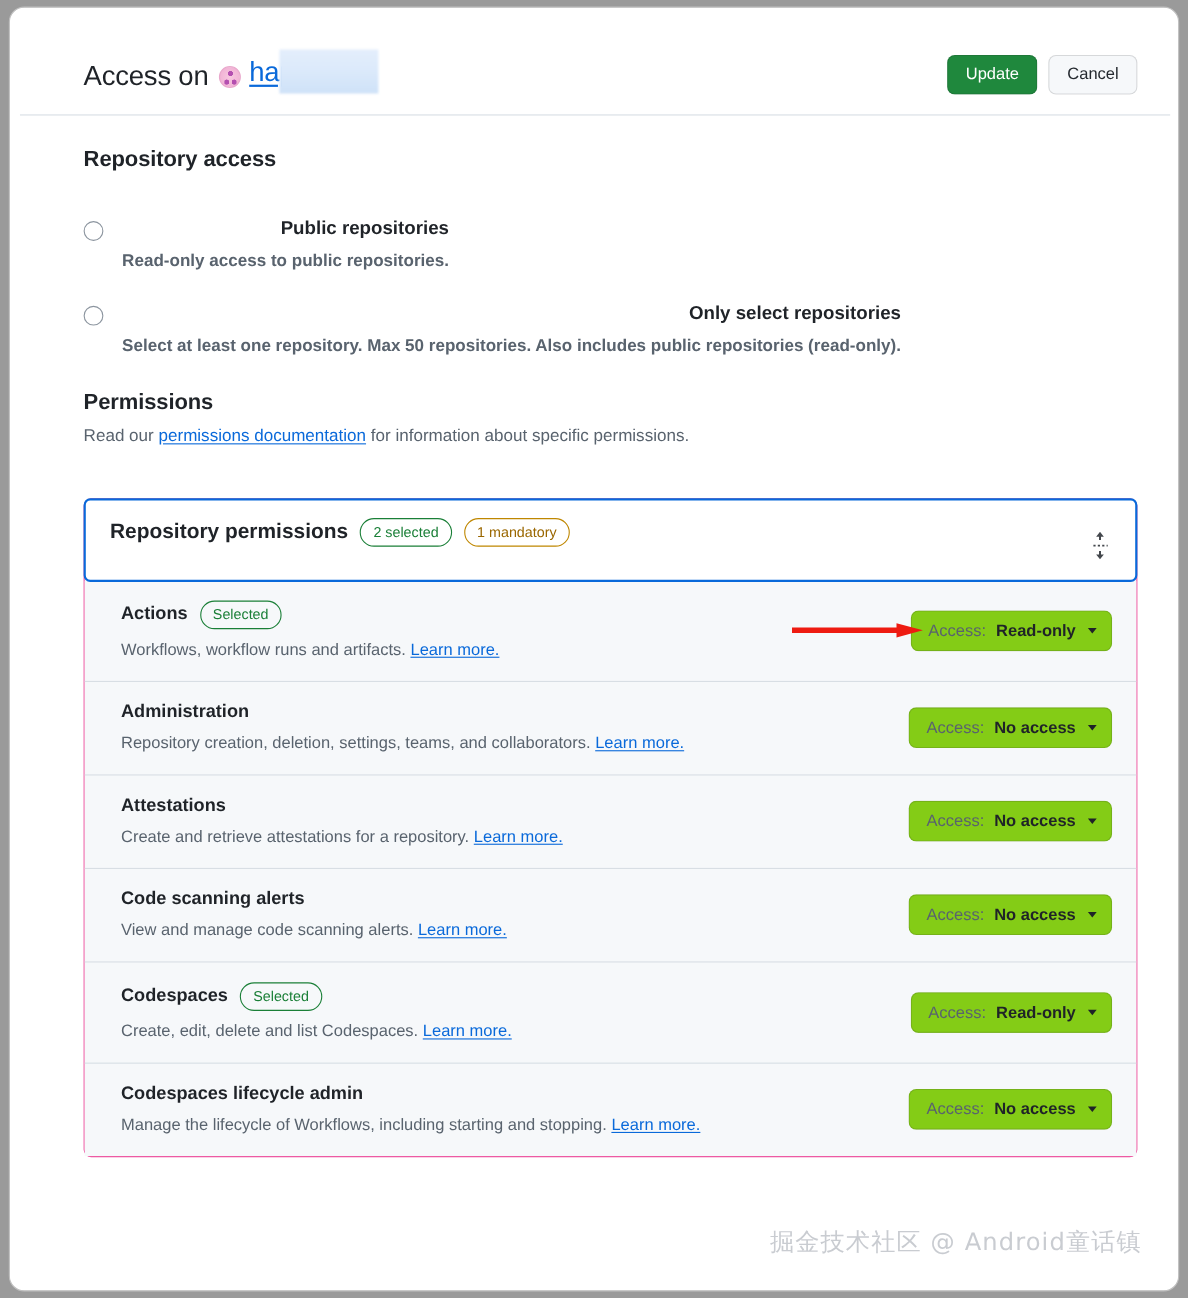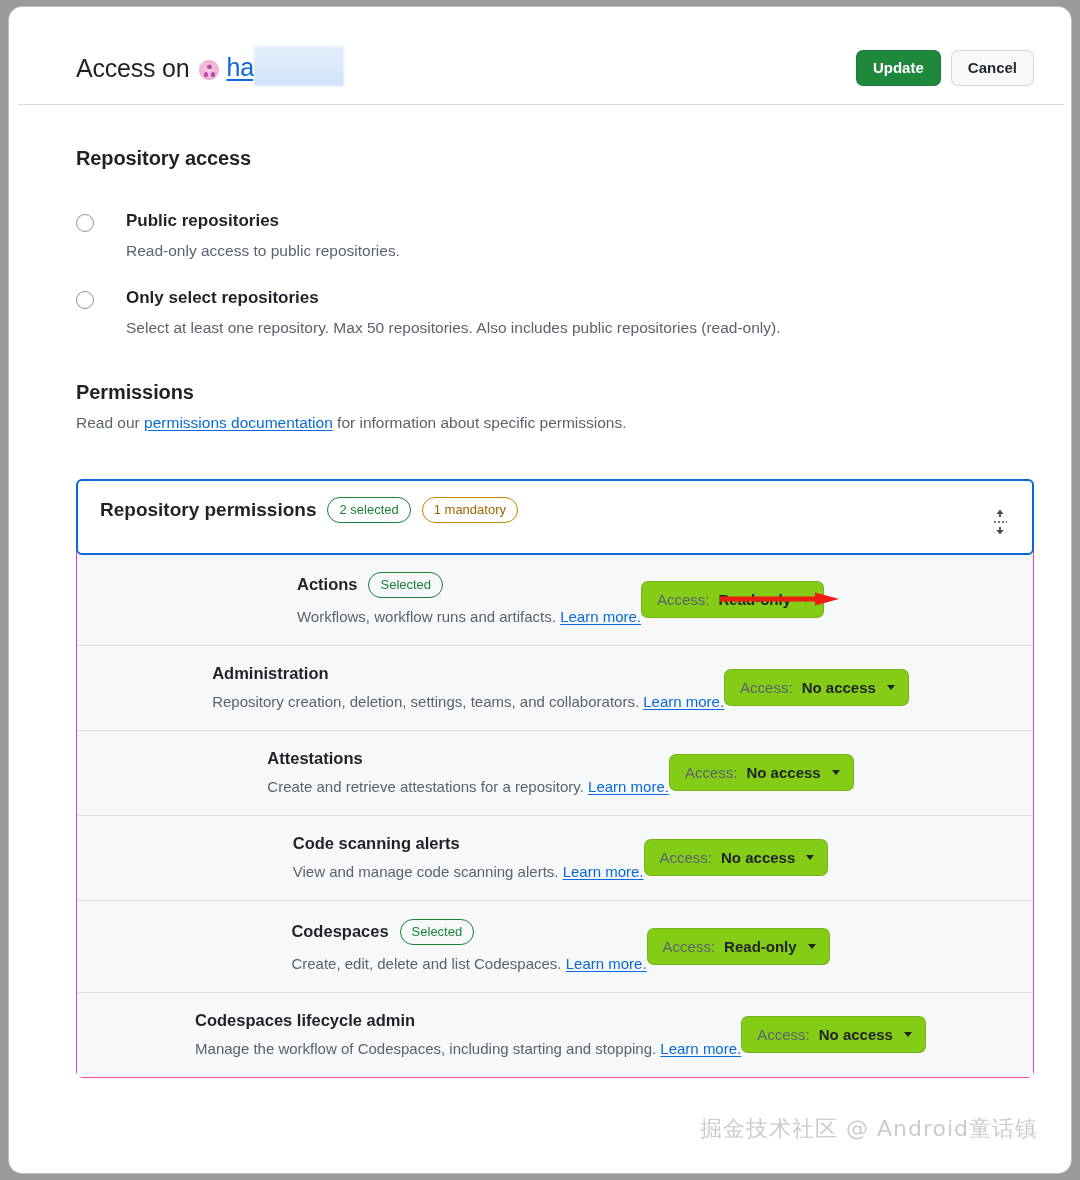--- a/index.html
+++ b/index.html
@@ -58,58 +58,58 @@
   }
   .redact {
     position: absolute; left: 55px; top: -7px;
     width: 90px; height: 40px;
     background: linear-gradient(180deg,#e4eefc 0%, #dceafb 45%, #cfe2f8 100%);
     filter: blur(1px);
   }
   .header-actions { display: flex; gap: 10px; align-items: center; }
   .btn {
     font-size: 15px; padding: 8px 16px; border-radius: 7px; cursor: pointer;
-    font-weight: 700; line-height: 1.2; text-align: right;
+    font-weight: 400; line-height: 1.2; text-align: right;
   }
   .btn-primary {
     background: #1f883d; color: #ffffff; border: 1px solid rgba(31,35,40,.15);
   }
   .btn-default {
     background: #f6f8fa; color: #24292f; border: 1px solid rgba(31,35,40,.15);
   }
 
   
   .body { padding: 0 30px 0 58px; }
 
   .section-title {
     font-size: 20px; font-weight: 600; color: #1f2328;
-    margin-top: 42px; letter-spacing: -0.1px;
+    margin-top: 29px; letter-spacing: -0.1px;
   }
   .section-desc {
     font-size: 15.5px; color: #59636e; margin-top: 7px; line-height: 1.5;
   }
   .link { color: #0969da; text-decoration: underline; text-underline-offset: 2px; }
 
   
   .radio-group { margin-top: 40px; }
-  .radio-row { display: flex; align-items: flex-start; gap: 32px; }
+  .radio-row { display: flex; align-items: flex-start; gap: 17px; text-align: right; }
   .radio-row + .radio-row { margin-top: 24px; }
   .radio {
     width: 18px; height: 18px; border-radius: 50%;
     border: 1.6px solid #8c959f; background: #fff;
     flex: 0 0 auto; margin-top: 4px; cursor: pointer;
   }
   .radio.checked {
     border: 5px solid #0969da; background: #fff;
   }
   .radio-label {
     font-size: 17px; font-weight: 600; color: #1f2328; line-height: 1.25;
   }
   .radio-sub {
-    font-size: 15.5px; color: #59636e; margin-top: 9px; line-height: 1.45;
+    font-size: 15.5px; color: #59636e; margin-top: 9px; line-height: 1.45; font-weight: bold;
   }
   .radio-text { position: relative; }
 
   
   .arrow-left {
     position: absolute; left: 148px; top: 3px;
     width: 137px; height: 14px; pointer-events: none;
   }
 
   
@@ -134,21 +134,21 @@
   .badge-selected { color: #1a7f37; border: 1px solid #1a7f37; }
   .badge-mandatory { color: #9a6700; border: 1px solid #bf8700; }
   .perm-head-desc { font-size: 15px; color: #59636e; margin-top: 9px; }
   .fold-icon {
     width: 16px; height: 26px; margin-top: 12px; margin-right: 4px;
     flex: 0 0 auto; cursor: pointer; opacity: .85;
   }
 
   .perm-list { background: #f6f8fa; }
   .perm-row {
-    display: flex; align-items: center; justify-content: center;
+    display: flex; align-items: center; justify-content: space-between;
     padding: 18px 22px 18px 33px;
     border-bottom: 1px solid #d8dee4;
     position: relative;
   }
   .perm-row:last-child { border-bottom: none; }
   .perm-row-left { max-width: 660px; }
   .perm-name-row { display: flex; align-items: center; gap: 11px; }
   .perm-name { font-size: 16.5px; font-weight: 600; color: #1f2328; }
   .perm-desc { font-size: 15px; color: #59636e; margin-top: 8px; line-height: 1.4; }
 
@@ -321,21 +321,21 @@
               <span class="access-value">Read-only</span>
               <span class="caret"></span>
             </div>
           </div>
 
           <div class="perm-row">
             <div class="perm-row-left">
               <div class="perm-name-row">
                 <span class="perm-name">Codespaces lifecycle admin</span>
               </div>
-              <div class="perm-desc"><span>Manage the workflow of Codespaces, including starting and stopping.</span> <a class="link" href="#">Learn more.</a></div>
+              <div class="perm-desc"><span>Manage the lifecycle of Workflows, including starting and stopping.</span> <a class="link" href="#">Learn more.</a></div>
             </div>
             <div class="access-select">
               <span class="access-label">Access:</span>
               <span class="access-value">No access</span>
               <span class="caret"></span>
             </div>
           </div>
 
         </div>
       </div>

